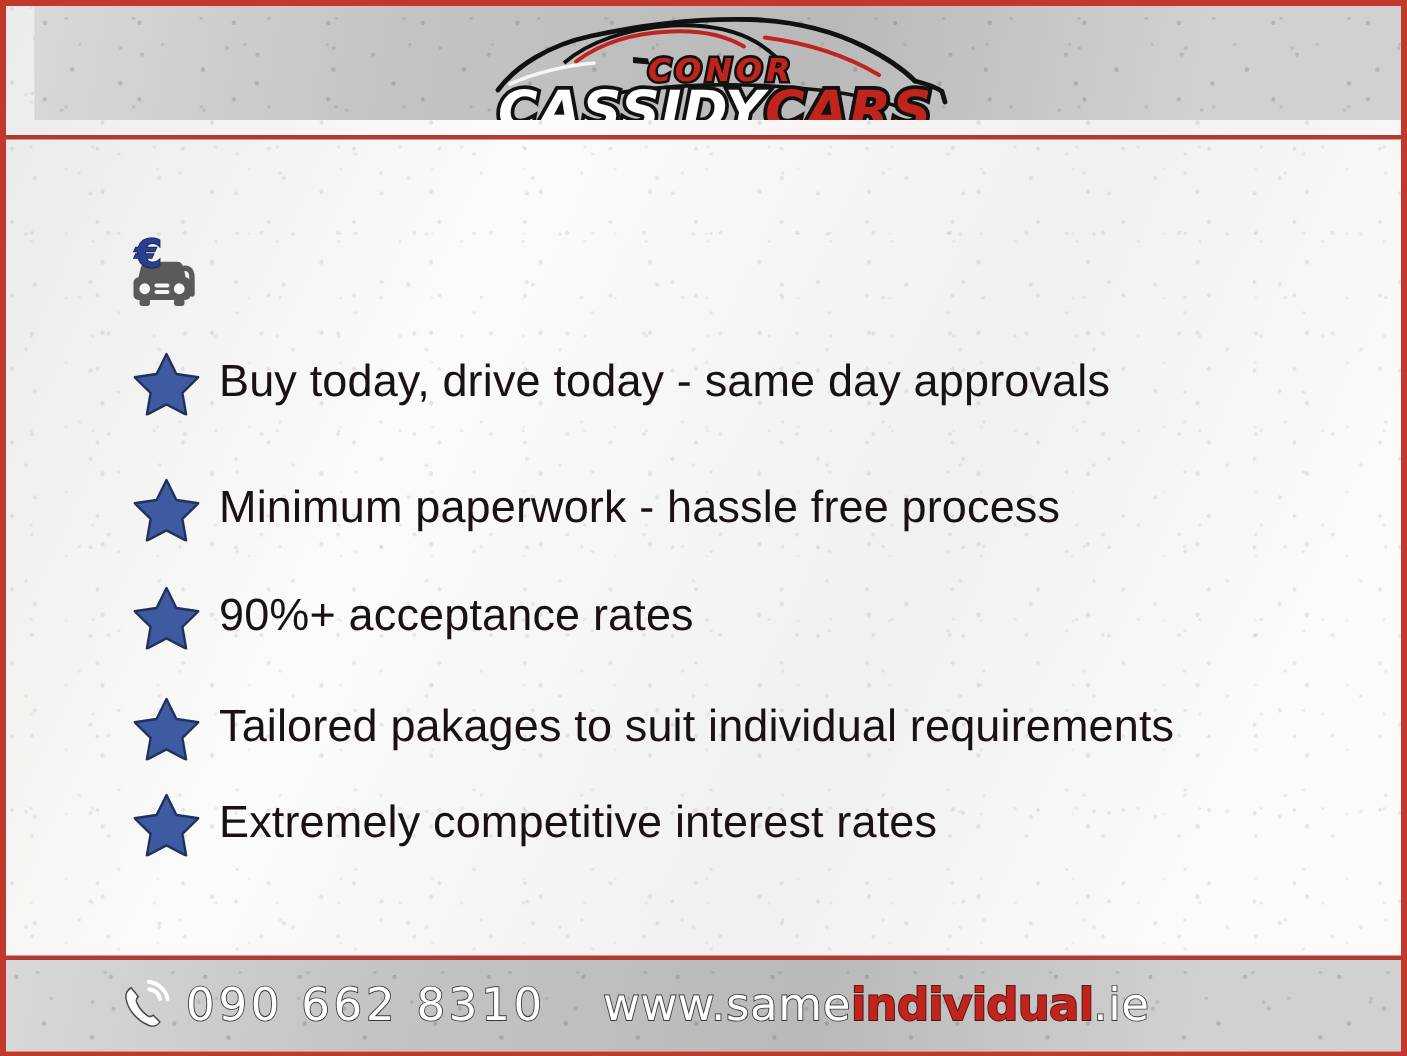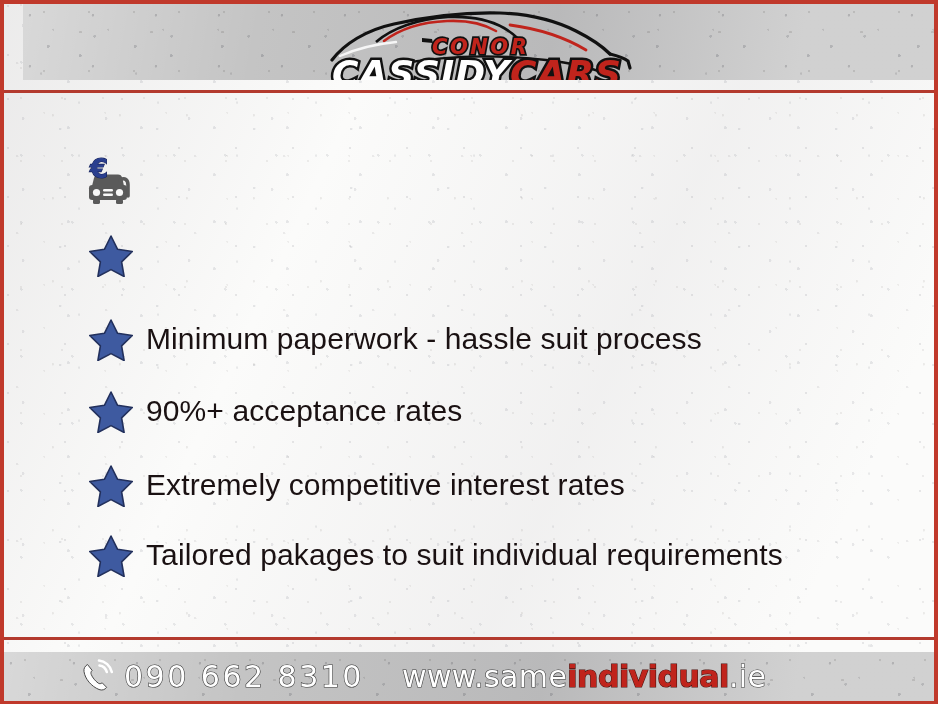--- a/index.html
+++ b/index.html
@@ -141,21 +141,21 @@
   .footer-rule {
     position: absolute;
     bottom: 64px; left: 0; right: 0;
     height: 3px;
     background: #b33a2e;
     z-index: 5;
   }
   .footer {
     position: absolute;
     bottom: 3px; left: 0; right: 0;
-    height: 49px;
+    height: 61px;
     overflow: hidden;
   }
   .bottom-rule {
     position: absolute;
     bottom: 0; left: 0; right: 0;
     height: 3px;
     background: #c0392b;
     z-index: 5;
   }
 
@@ -266,56 +266,57 @@
           </svg>
         </div>
       </div>
 
       <div class="row row-b1">
         <div class="ico ico-star">
           <svg width="44" height="44" viewBox="0 0 44 44">
             <path d="M22 3 L28.6 16.3 L43.3 18.5 L32.6 28.9 L35.1 43.5 L22 36.6 L8.9 43.5 L11.4 28.9 L0.7 18.5 L15.4 16.3 Z" fill="#3e5aa0" stroke="#22305c" stroke-width="1.6" stroke-linejoin="round"></path>
           </svg>
         </div>
+        <div class="row-text">Buy today, drive today - same day approvals</div>
       </div>
 
       <div class="row row-b2">
         <div class="ico ico-star">
           <svg width="44" height="44" viewBox="0 0 44 44">
             <path d="M22 3 L28.6 16.3 L43.3 18.5 L32.6 28.9 L35.1 43.5 L22 36.6 L8.9 43.5 L11.4 28.9 L0.7 18.5 L15.4 16.3 Z" fill="#3e5aa0" stroke="#22305c" stroke-width="1.6" stroke-linejoin="round"></path>
           </svg>
         </div>
-        <div class="row-text">Minimum paperwork - hassle suit process</div>
+        <div class="row-text">Minimum paperwork - hassle free process</div>
       </div>
 
       <div class="row row-b3">
         <div class="ico ico-star">
           <svg width="44" height="44" viewBox="0 0 44 44">
             <path d="M22 3 L28.6 16.3 L43.3 18.5 L32.6 28.9 L35.1 43.5 L22 36.6 L8.9 43.5 L11.4 28.9 L0.7 18.5 L15.4 16.3 Z" fill="#3e5aa0" stroke="#22305c" stroke-width="1.6" stroke-linejoin="round"></path>
           </svg>
         </div>
         <div class="row-text">90%+ acceptance rates</div>
       </div>
 
+      <div class="row row-b5">
+        <div class="ico ico-star">
+          <svg width="44" height="44" viewBox="0 0 44 44">
+            <path d="M22 3 L28.6 16.3 L43.3 18.5 L32.6 28.9 L35.1 43.5 L22 36.6 L8.9 43.5 L11.4 28.9 L0.7 18.5 L15.4 16.3 Z" fill="#3e5aa0" stroke="#22305c" stroke-width="1.6" stroke-linejoin="round"></path>
+          </svg>
+        </div>
+        <div class="row-text">Tailored pakages to suit individual requirements</div>
+      </div>
+
       <div class="row row-b4">
         <div class="ico ico-star">
           <svg width="44" height="44" viewBox="0 0 44 44">
             <path d="M22 3 L28.6 16.3 L43.3 18.5 L32.6 28.9 L35.1 43.5 L22 36.6 L8.9 43.5 L11.4 28.9 L0.7 18.5 L15.4 16.3 Z" fill="#3e5aa0" stroke="#22305c" stroke-width="1.6" stroke-linejoin="round"></path>
           </svg>
         </div>
         <div class="row-text">Extremely competitive interest rates</div>
-      </div>
-
-      <div class="row row-b5">
-        <div class="ico ico-star">
-          <svg width="44" height="44" viewBox="0 0 44 44">
-            <path d="M22 3 L28.6 16.3 L43.3 18.5 L32.6 28.9 L35.1 43.5 L22 36.6 L8.9 43.5 L11.4 28.9 L0.7 18.5 L15.4 16.3 Z" fill="#3e5aa0" stroke="#22305c" stroke-width="1.6" stroke-linejoin="round"></path>
-          </svg>
-        </div>
-        <div class="row-text">Tailored pakages to suit individual requirements</div>
       </div>
 
     </div>
   </div>
 
   <div class="footer-rule"></div>
   <div class="footer tex-gray">
     <div class="footer-inner">
 
       <div class="phone-block">

